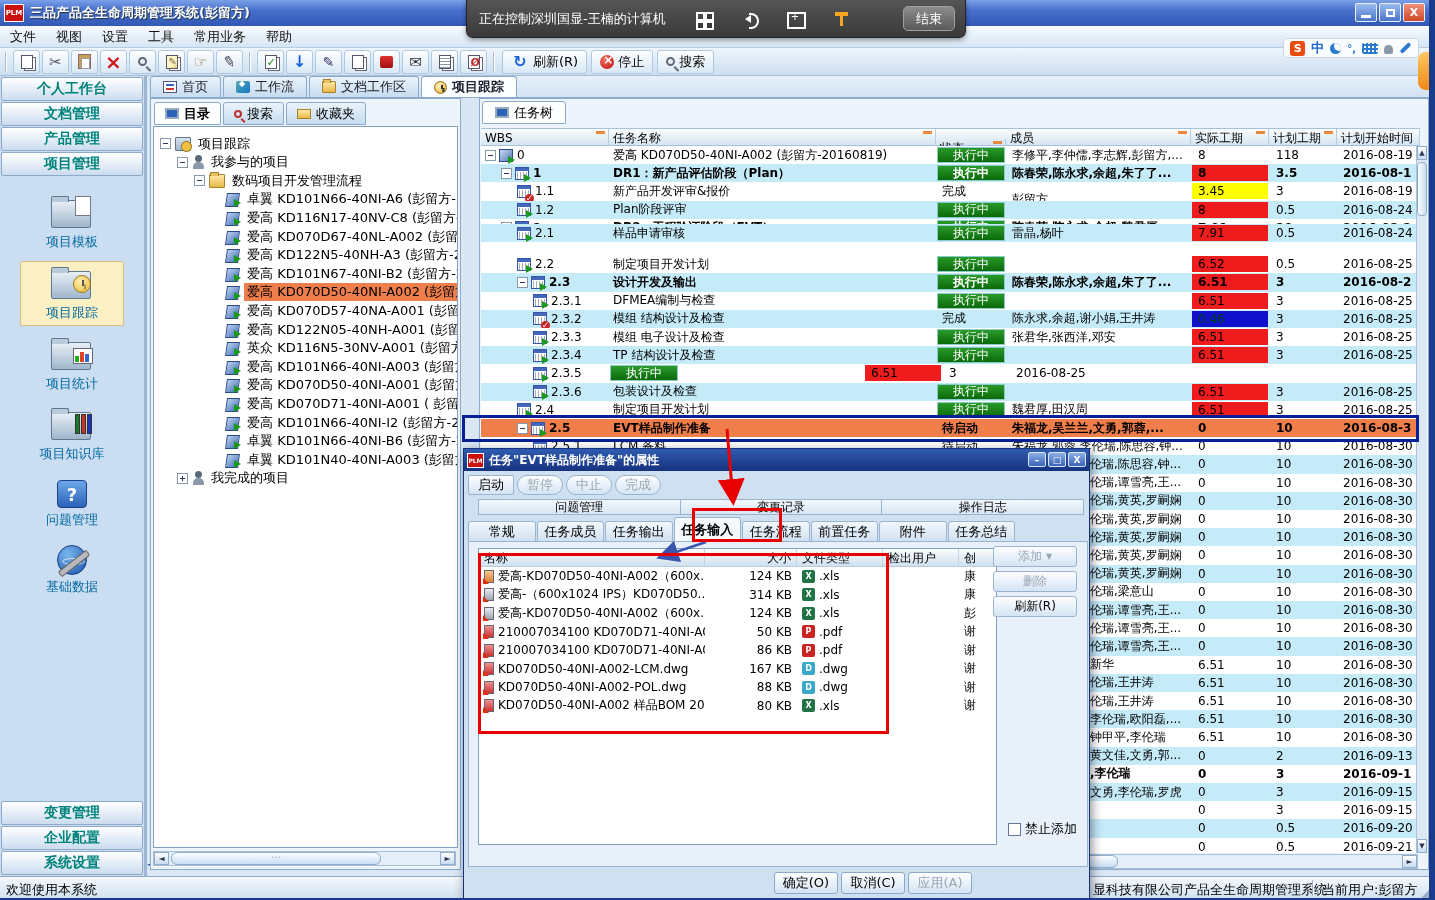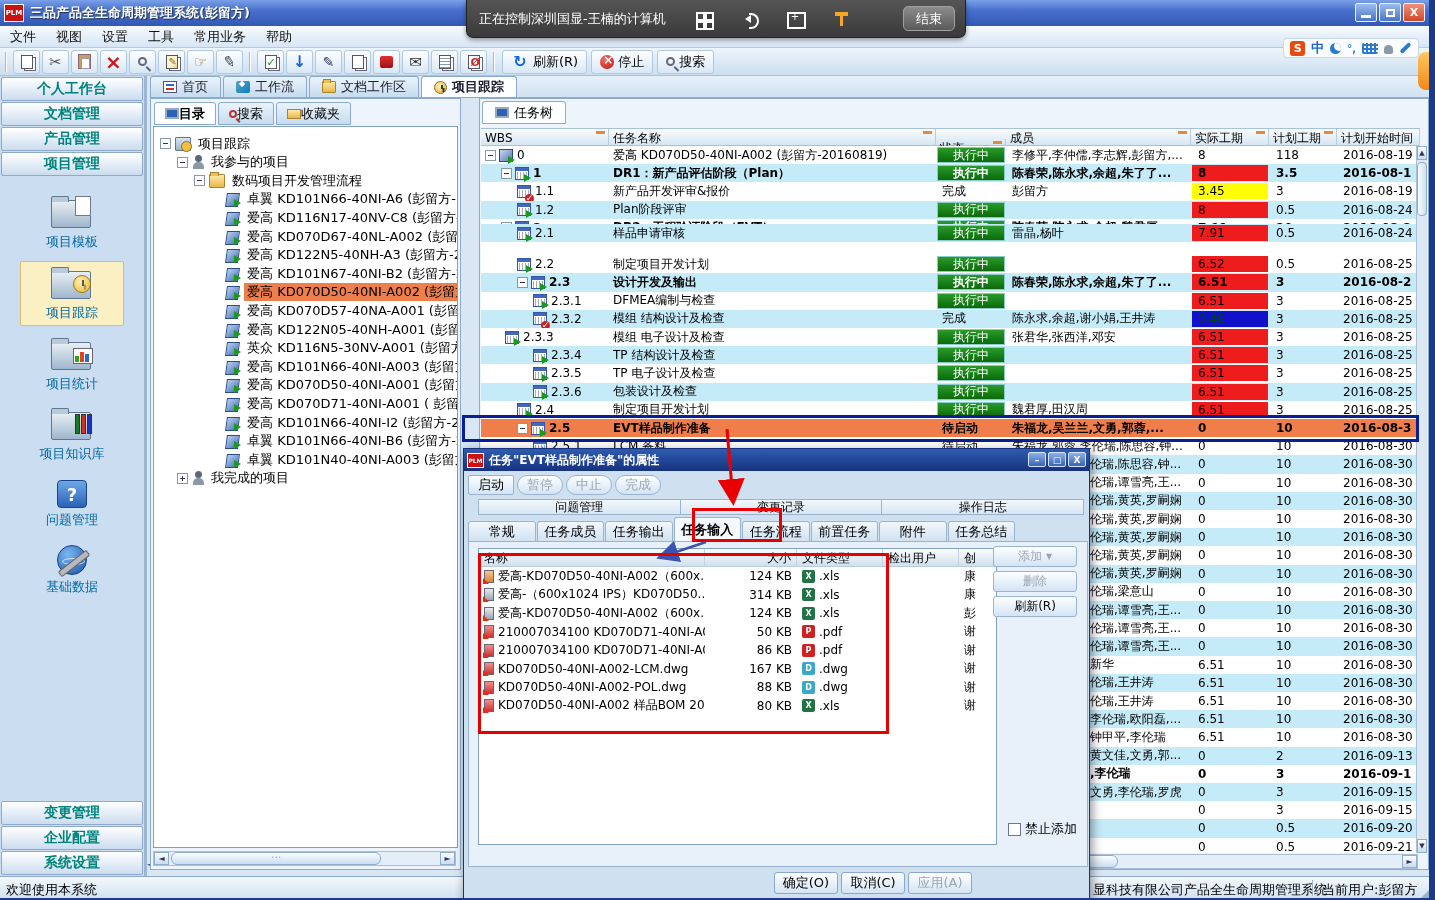--- a/index.html
+++ b/index.html
@@ -140,21 +140,21 @@
   .wsi-workflow::after { content:"◆"; position:absolute; left:3px; top:-2px; color:#fff; font-size:8px; }
   .wsi-folder { background:linear-gradient(180deg,#FFE9A8,#E8B848); border:1px solid #A8822A; border-radius:1px; }
   .wsi-folder::before { content:""; position:absolute; left:0; top:-3px; width:6px; height:3px; background:#E8C060; border:1px solid #A8822A; border-bottom:none; }
   .wsi-clock { width:13px; height:13px; border-radius:50%; background:radial-gradient(circle at 40% 35%,#FFF2C0,#E2AA28); border:1px solid #96700F; }
   .wsi-clock::after { content:""; position:absolute; left:6px; top:3px; width:1.5px; height:4px; background:#333; box-shadow:1.5px 3px 0 #333; }
 
   
   #tree-panel { position:absolute; left:150px; top:98px; width:311px; height:772px;
     background:#EDF4FB; border:1px solid #8CAACB; }
   #tree-tabs { position:absolute; left:3px; top:3px; height:23px; display:flex; gap:2px; }
-  .tree-tab { height:23px; padding:0 10px; display:flex; align-items:center; font-size:13px;
+  .tree-tab { height:23px; padding:0 10px; display:flex; align-items:center; gap:5px; font-size:13px;
     background:linear-gradient(180deg,#EAF3FB,#C6DCEF); border:1px solid #8CAACB; border-radius:3px 3px 0 0; }
   .tree-tab.active { background:#FDFEFF; font-weight:bold; }
   .tti-monitor { width:14px; height:11px; background:#2A62B8; border:2px solid #9AB; }
   .tti-search { width:8px; height:8px; border:2px solid #B33; border-radius:50%; position:relative; }
   .tti-search::after { content:""; position:absolute; left:6px; top:6px; width:5px; height:2px; background:#B33; transform:rotate(45deg); transform-origin:0 0; }
   .tti-folder { width:14px; height:10px; background:linear-gradient(180deg,#FFE9A8,#E8B848); border:1px solid #A8822A; }
   #tree-body { position:absolute; left:2px; top:27px; width:305px; height:722px; background:#fff;
     border:1px solid #7FA0C0; overflow:hidden; }
   .tnode { position:absolute; left:0; height:19px; display:flex; align-items:center; white-space:nowrap; font-size:13px; }
   .texp { width:11px; height:11px; border:1px solid #8899AA; background:#fff; position:relative; margin-right:4px; flex:none; }
@@ -653,21 +653,21 @@
         </div>
         <div class="trow" style="top: 36.4px;">
           <div class="tcell c-wbs" style="width: 128px; padding-left: 36px;">
             <span class="wi wi-cal wi-done"></span>
             <span>1.1</span>
           </div>
           <div class="tcell c-name" style="width: 327px;">新产品开发评审&amp;报价</div>
           <div class="tcell c-status" style="width: 70px;">
             <span class="st-plain">完成</span>
           </div>
-          <div class="tcell c-mem" style="width: 185px;">彭留方</div>
+          <div class="tcell c-mem" style="width: 185px; margin-top: 8px;">彭留方</div>
           <div class="tcell c-num" style="width: 78px;">
             <span class="num-chip nbg-yellow">3.45</span>
           </div>
           <div class="tcell c-num" style="width: 68px;">
             <span class="num-chip">3</span>
           </div>
           <div class="tcell c-date" style="width: 83px;">2016-08-19</div>
         </div>
         <div class="trow zebra" style="top: 54.6px;">
           <div class="tcell c-wbs" style="width: 128px; padding-left: 36px;">
@@ -791,21 +791,21 @@
           <div class="tcell c-mem" style="width: 185px;">陈永求,余超,谢小娟,王井涛</div>
           <div class="tcell c-num" style="width: 78px;">
             <span class="num-chip nbg-blue">0.46</span>
           </div>
           <div class="tcell c-num" style="width: 68px;">
             <span class="num-chip">3</span>
           </div>
           <div class="tcell c-date" style="width: 83px;">2016-08-25</div>
         </div>
         <div class="trow" style="top: 182px;">
-          <div class="tcell c-wbs" style="width: 128px; padding-left: 24px;">
+          <div class="tcell c-wbs" style="width: 128px; padding-left: 52px;">
             <span class="wi wi-cal wi-run"></span>
             <span>2.3.3</span>
           </div>
           <div class="tcell c-name" style="width: 327px;">模组 电子设计及检查</div>
           <div class="tcell c-status" style="width: 70px;">
             <span class="st-chip">执行中</span>
           </div>
           <div class="tcell c-mem" style="width: 185px;">张君华,张西洋,邓安</div>
           <div class="tcell c-num" style="width: 78px;">
             <span class="num-chip nbg-red">6.51</span>
@@ -831,21 +831,20 @@
           <div class="tcell c-num" style="width: 68px;">
             <span class="num-chip">3</span>
           </div>
           <div class="tcell c-date" style="width: 83px;">2016-08-25</div>
         </div>
         <div class="trow" style="top: 218.4px;">
           <div class="tcell c-wbs" style="width: 128px; padding-left: 52px;">
             <span class="wi wi-cal wi-run"></span>
             <span>2.3.5</span>
           </div>
-          <div class="tcell c-name" style="width: 327px;">TP 电子设计及检查</div>
           <div class="tcell c-status" style="width: 70px;">
             <span class="st-chip">执行中</span>
           </div>
           <div class="tcell c-mem" style="width: 185px;"></div>
           <div class="tcell c-num" style="width: 78px;">
             <span class="num-chip nbg-red">6.51</span>
           </div>
           <div class="tcell c-num" style="width: 68px;">
             <span class="num-chip">3</span>
           </div>

